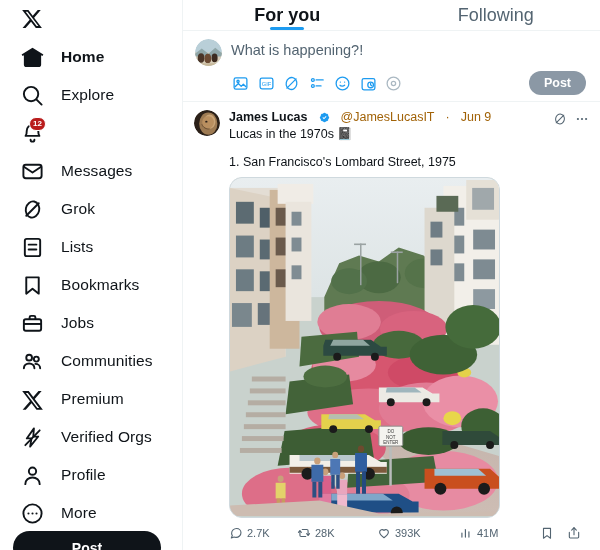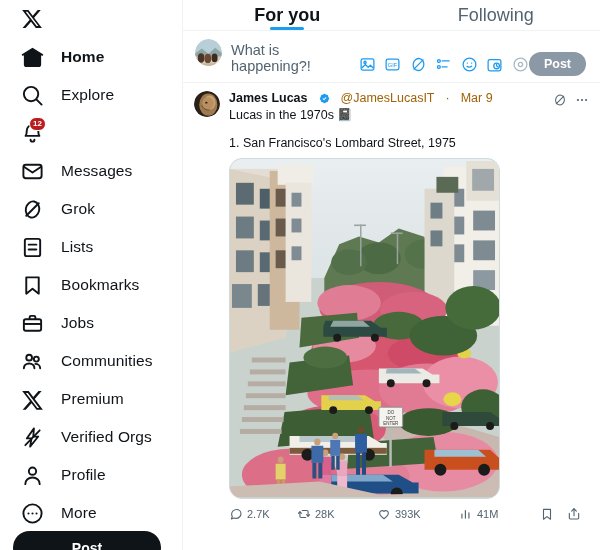--- a/index.html
+++ b/index.html
@@ -78,21 +78,21 @@
     width: 34px; height: 3.5px; background: #1d9bf0; border-radius: 2px;
   }
 
   
   .compose {
     display: flex; padding: 8px 14px 6px 12px;
     border-bottom: 1px solid #eff3f4;
     flex: none;
   }
   .avatar { width: 27px; height: 27px; border-radius: 50%; flex: none; overflow: hidden; }
-  .compose-right { flex: 1; margin-left: 9px; display: flex; flex-direction: row; }
+  .compose-right { flex: 1; margin-left: 9px; display: flex; flex-direction: column; }
   .compose-placeholder { font-size: 14.5px; color: #536471; padding-top: 3px; cursor: text; }
   .compose-bar { display: flex; align-items: center; margin-top: 13px; }
   .compose-tools { display: flex; gap: 8.5px; flex: 1; padding-left: 1px;}
   .tool { width: 17px; height: 17px; cursor: pointer; display:flex; }
   .tool svg { width: 17px; height: 17px; display: block; }
   .post-btn {
     background: #8b98a5; color: #fff;
     font-size: 12.5px; font-weight: bold;
     border-radius: 15px; padding: 5px 15px;
     cursor: pointer; border: none;
@@ -396,21 +396,21 @@
             <div class="name-line">
               <span class="dname">James Lucas</span>
               <span class="verified">
                 <svg viewBox="0 0 24 24">
                     <path fill="#1d9bf0" d="M22.25 12c0-1.43-.88-2.67-2.19-3.34.46-1.39.2-2.9-.81-3.91s-2.52-1.27-3.91-.81C14.67 2.63 13.43 1.75 12 1.75s-2.67.88-3.34 2.19c-1.39-.46-2.9-.2-3.91.81S3.48 7.27 3.94 8.66C2.63 9.33 1.75 10.57 1.75 12s.88 2.67 2.19 3.34c-.46 1.39-.2 2.9.81 3.91s2.52 1.27 3.91.81c.67 1.31 1.91 2.19 3.34 2.19s2.67-.88 3.34-2.19c1.39.46 2.9.2 3.91-.81s1.27-2.52.81-3.91c1.31-.67 2.19-1.91 2.19-3.34z"></path>
                     <path fill="#fff" d="M10.84 15.76l-3.2-3.2 1.41-1.42 1.79 1.79 4.11-4.11 1.41 1.41z"></path>
                   </svg>
               </span>
               <span class="handle">@JamesLucasIT</span>
               <span class="sep">·</span>
-              <span class="date">Mar 9</span>
+              <span class="date">Jun 9</span>
             </div>
             <div class="sub-line">
               <span>Lucas in the 1970s</span>
               <span>📓</span>
             </div>
           </div>
           <div class="head-actions">
             <span class="hicon">
               <svg viewBox="0 0 24 24" fill="none" stroke="#536471" stroke-width="1.8">
                   <ellipse cx="12" cy="12" rx="7.5" ry="8.5" transform="rotate(12 12 12)"></ellipse>

